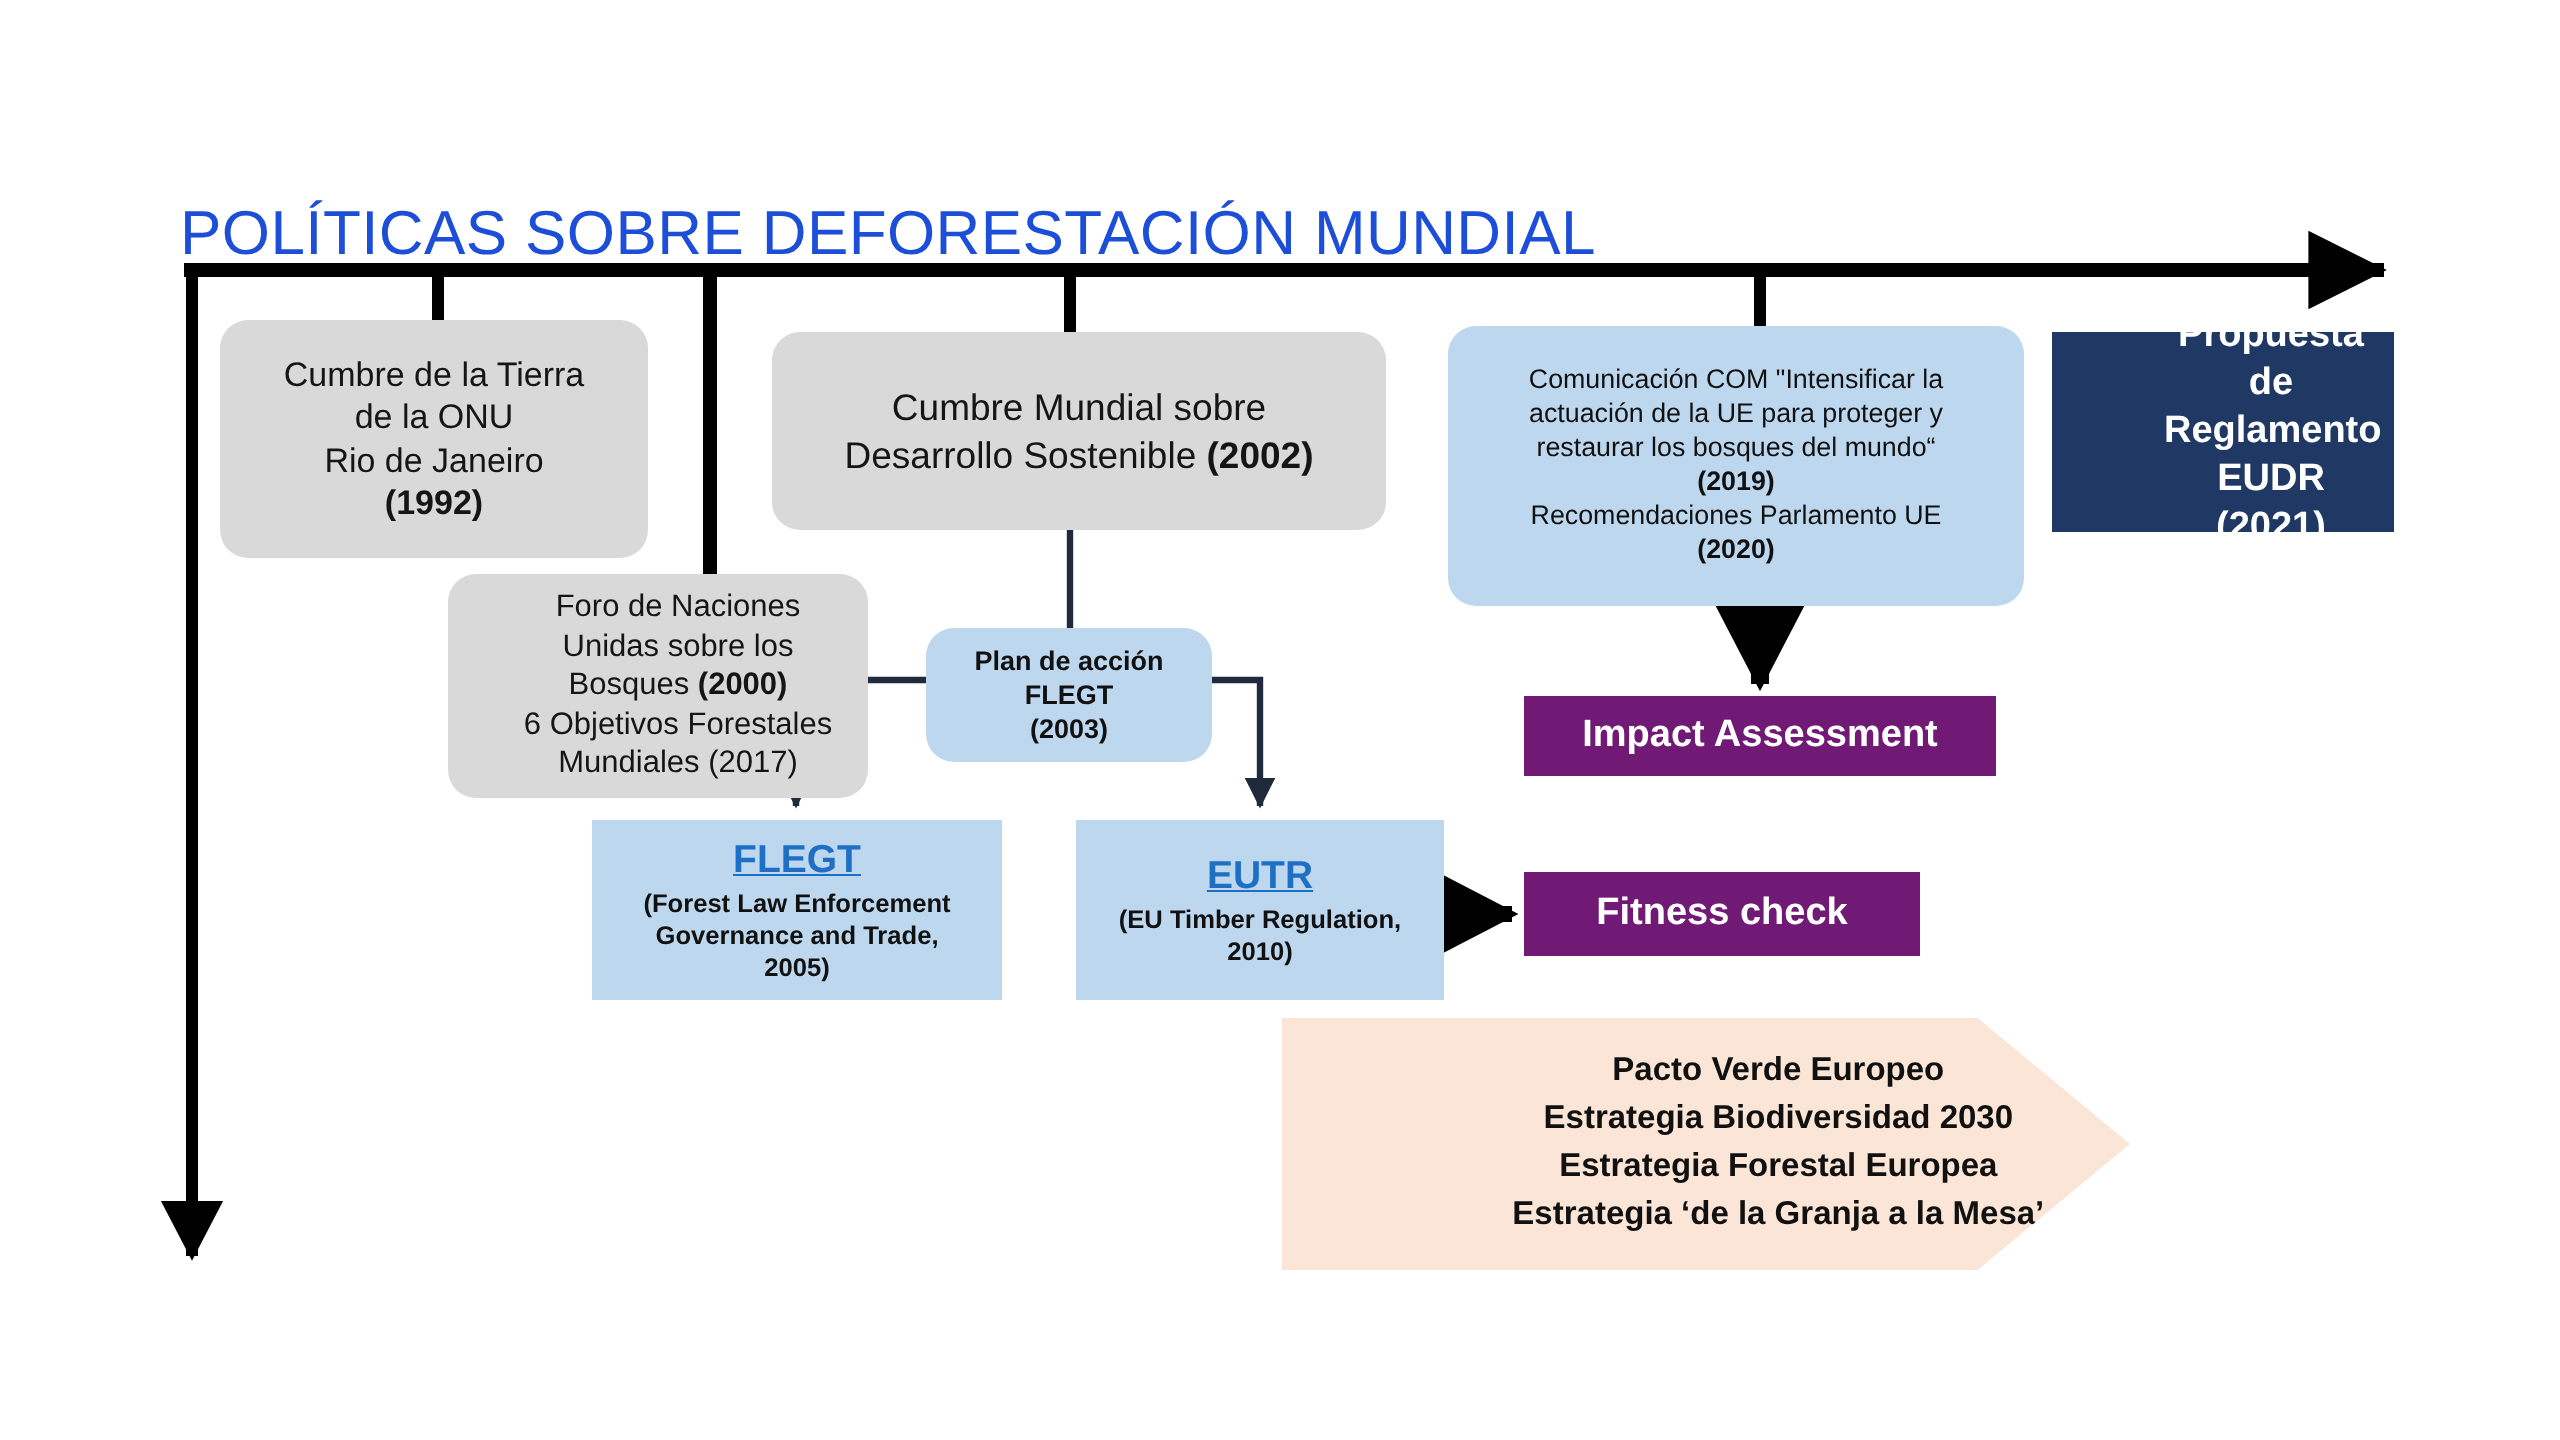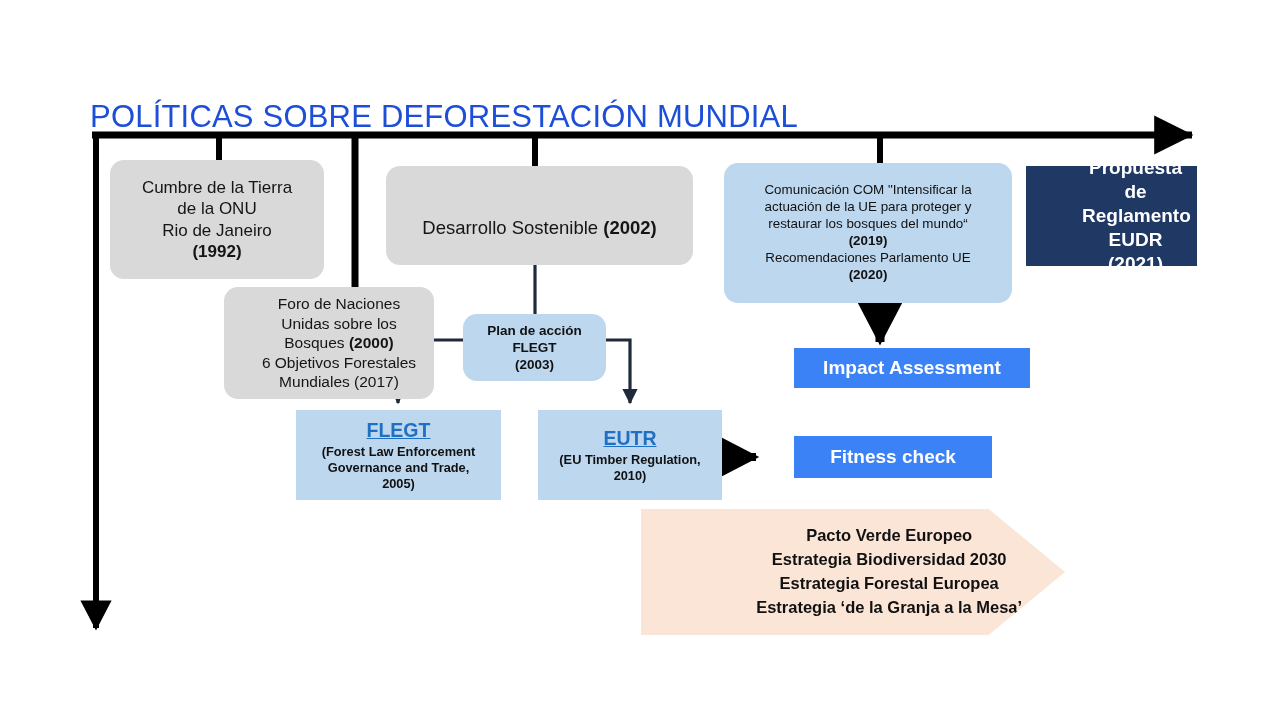--- a/index.html
+++ b/index.html
@@ -50,24 +50,23 @@
     color:#111111;
   }
   .blue.round{border-radius:14px;}
   .navy{
     background:#1F3864;
     color:#ffffff;
     font-weight:bold;
     padding-left:48px;
   }
   .orange{
-    background:#3b82f6;
+    background:#701a75;
     color:#ffffff;
     font-weight:bold;
-    margin-left:32px;
   }
 
   
   #node-earth-summit{
     left:110px; top:160px; width:214px; height:119px;
     font-size:17px;
   }
   #node-unff{
     left:224px; top:287px; width:210px; height:112px;
     font-size:15.5px;
@@ -204,21 +203,21 @@
       <span>Foro de Naciones</span><br>
       <span>Unidas sobre los</span><br>
       <span>Bosques </span><span class="b">(2000)</span><br>
       <span>6 Objetivos Forestales</span><br>
       <span>Mundiales (2017)</span>
     </div>
   </div>
 
   <div class="node gray" id="node-wssd">
     <div class="inner">
-      <br>
+      <span>Cumbre Mundial sobre</span><br>
       <span>Desarrollo Sostenible </span><span class="b">(2002)</span>
     </div>
   </div>
 
   <div class="node blue round" id="node-flegt-plan">
     <div class="inner">
       <span>Plan de acción</span><br>
       <span>FLEGT</span><br>
       <span>(2003)</span>
     </div>

